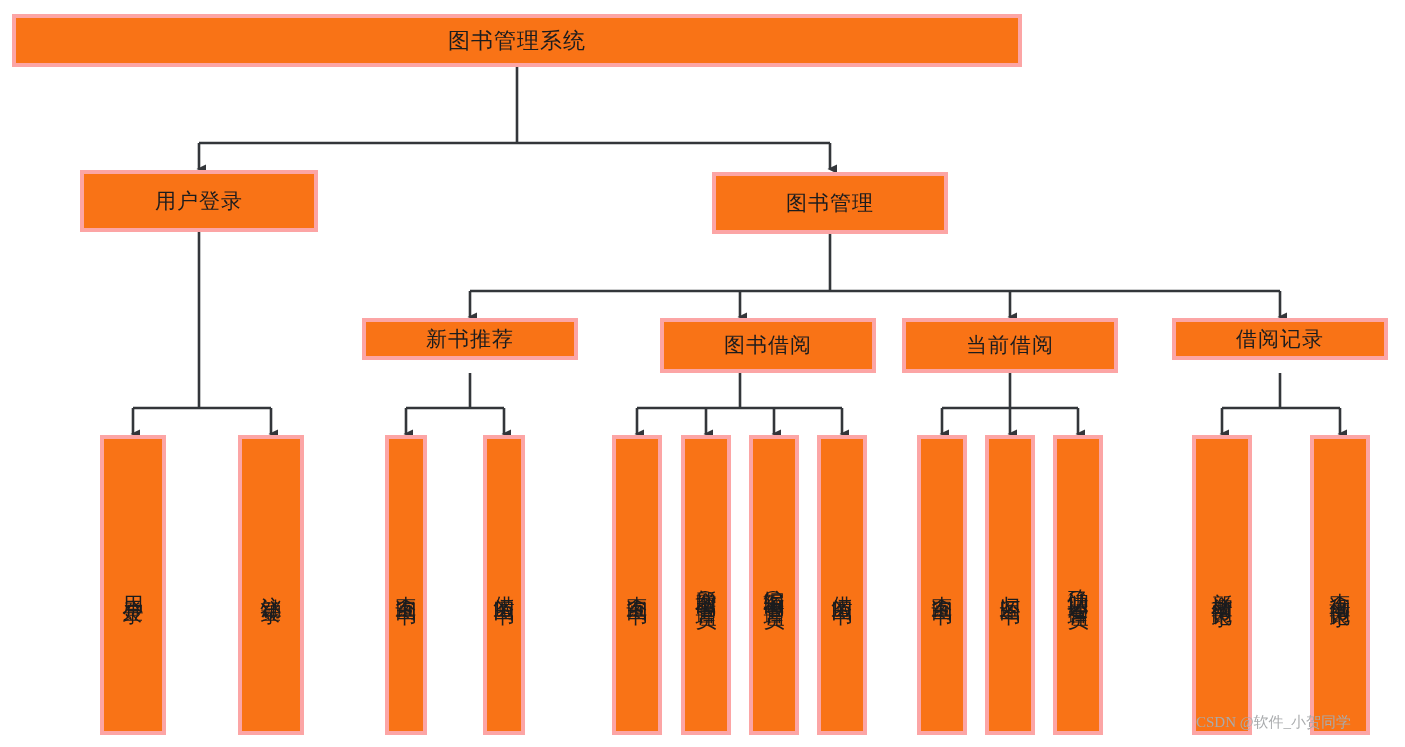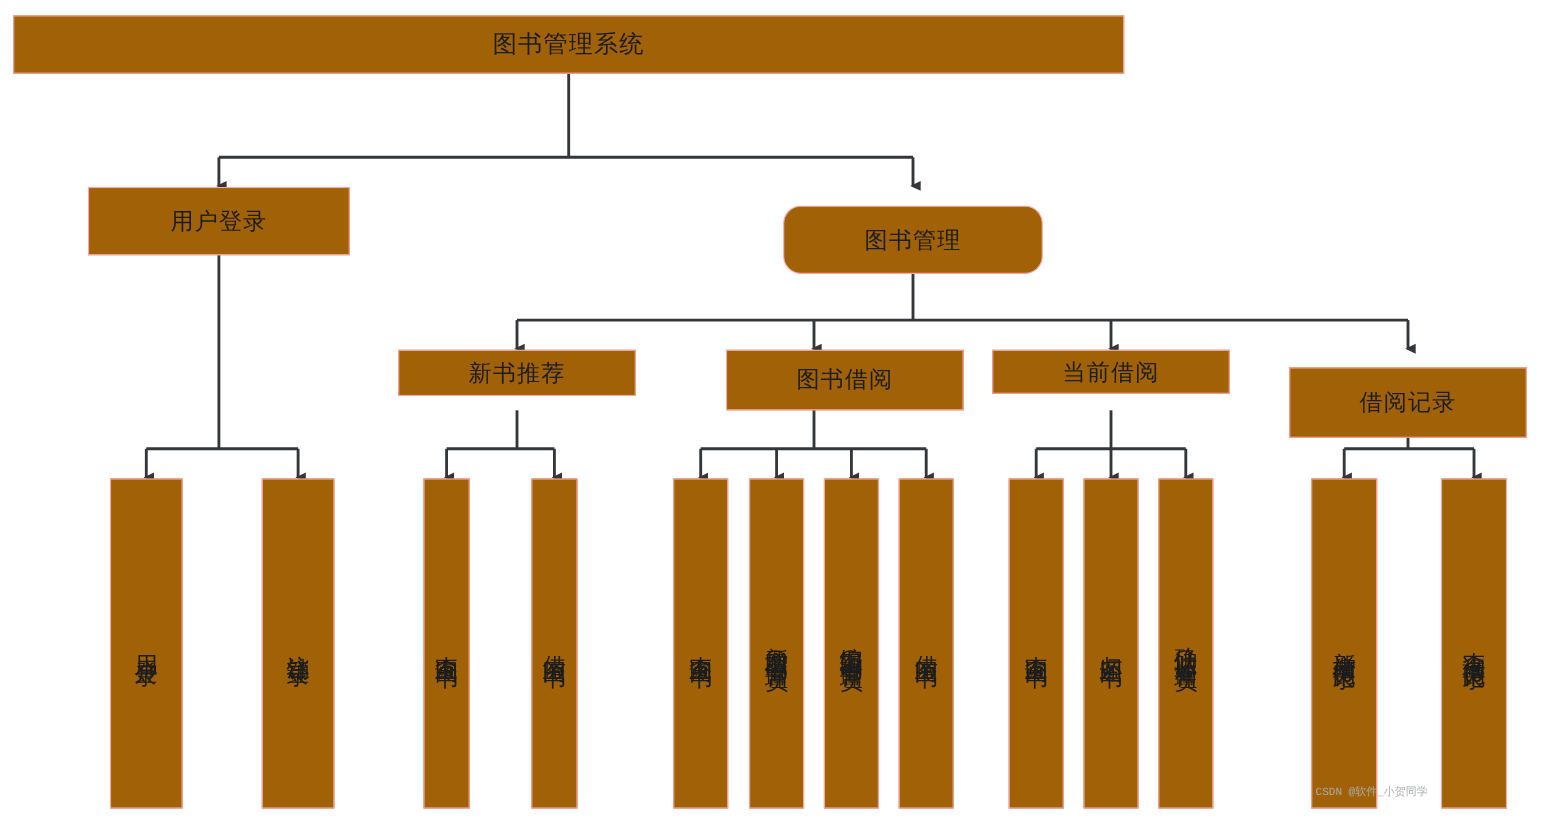--- a/index.html
+++ b/index.html
@@ -20,22 +20,22 @@
   svg#edges {
     position: absolute;
     left: 0;
     top: 0;
     width: 1405px;
     height: 747px;
   }
   .node {
     position: absolute;
     box-sizing: border-box;
-    border: 1px solid #fca5a5;
-    background: #a16207;
+    border: 4px solid #fca5a5;
+    background: #f97316;
     display: flex;
     align-items: center;
     justify-content: center;
     z-index: 2;
   }
   .node .label {
     color: #1b1c1e;
     line-height: 1.18;
     text-align: center;
     white-space: nowrap;
@@ -57,25 +57,25 @@
     text-orientation: upright;
     font-size: 21px;
     letter-spacing: 3px;
     line-height: 1.05;
     max-height: 282px;
   }
   .watermark {
     position: absolute;
     left: 1196px;
     top: 713px;
-    font-size: 10px;
+    font-size: 15px;
     color: #a9abad;
     white-space: nowrap;
     z-index: 5;
-    font-family: Liberation Mono, monospace;
+    font-family: Liberation Serif, serif;
   }
 </style>
 </head>
 <body>
 
 <div id="canvas">
 
   <svg id="edges" xmlns="http://www.w3.org/2000/svg">
     <defs>
       <marker id="arrow" markerWidth="10" markerHeight="10" refX="5" refY="7" orient="auto" markerUnits="userSpaceOnUse">
@@ -119,34 +119,34 @@
       </g>
   </svg>
 
   <div class="node root horizontal" style="left: 12px; top: 14px; width: 1010px; height: 53px;">
     <span class="label">图书管理系统</span>
   </div>
 
   <div class="node horizontal" style="left: 80px; top: 170px; width: 238px; height: 62px;">
     <span class="label">用户登录</span>
   </div>
-  <div class="node horizontal" style="left: 712px; top: 187px; width: 236px; height: 62px; border-radius: 16px;">
+  <div class="node horizontal" style="left: 712px; top: 172px; width: 236px; height: 62px;">
     <span class="label">图书管理</span>
   </div>
 
   <div class="node horizontal" style="left: 362px; top: 318px; width: 216px; height: 42px;">
     <span class="label">新书推荐</span>
   </div>
   <div class="node horizontal" style="left: 632px; top: 318px; width: 216px; height: 55px; margin-left: 28px;">
     <span class="label">图书借阅</span>
   </div>
-  <div class="node horizontal" style="left: 902px; top: 318px; width: 216px; height: 40px;">
+  <div class="node horizontal" style="left: 902px; top: 318px; width: 216px; height: 55px;">
     <span class="label">当前借阅</span>
   </div>
-  <div class="node horizontal" style="left: 1172px; top: 318px; width: 216px; height: 64px; margin-top: 16px;">
+  <div class="node horizontal" style="left: 1172px; top: 318px; width: 216px; height: 42px;">
     <span class="label">借阅记录</span>
   </div>
 
   <div class="node vertical" style="left: 100px; top: 435px; width: 66px; height: 300px;">
     <span class="label">用户登录</span>
   </div>
   <div class="node vertical" style="left: 238px; top: 435px; width: 66px; height: 300px;">
     <span class="label">注销登录</span>
   </div>
 

